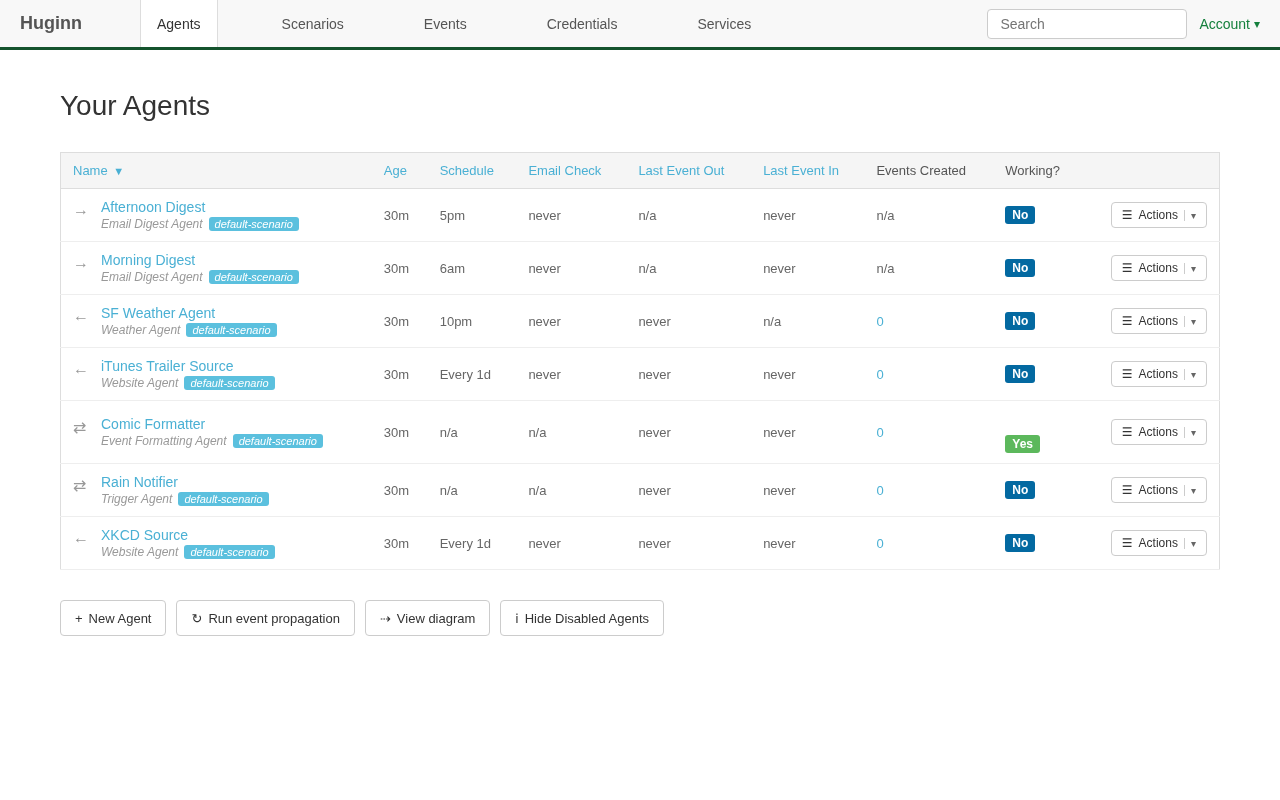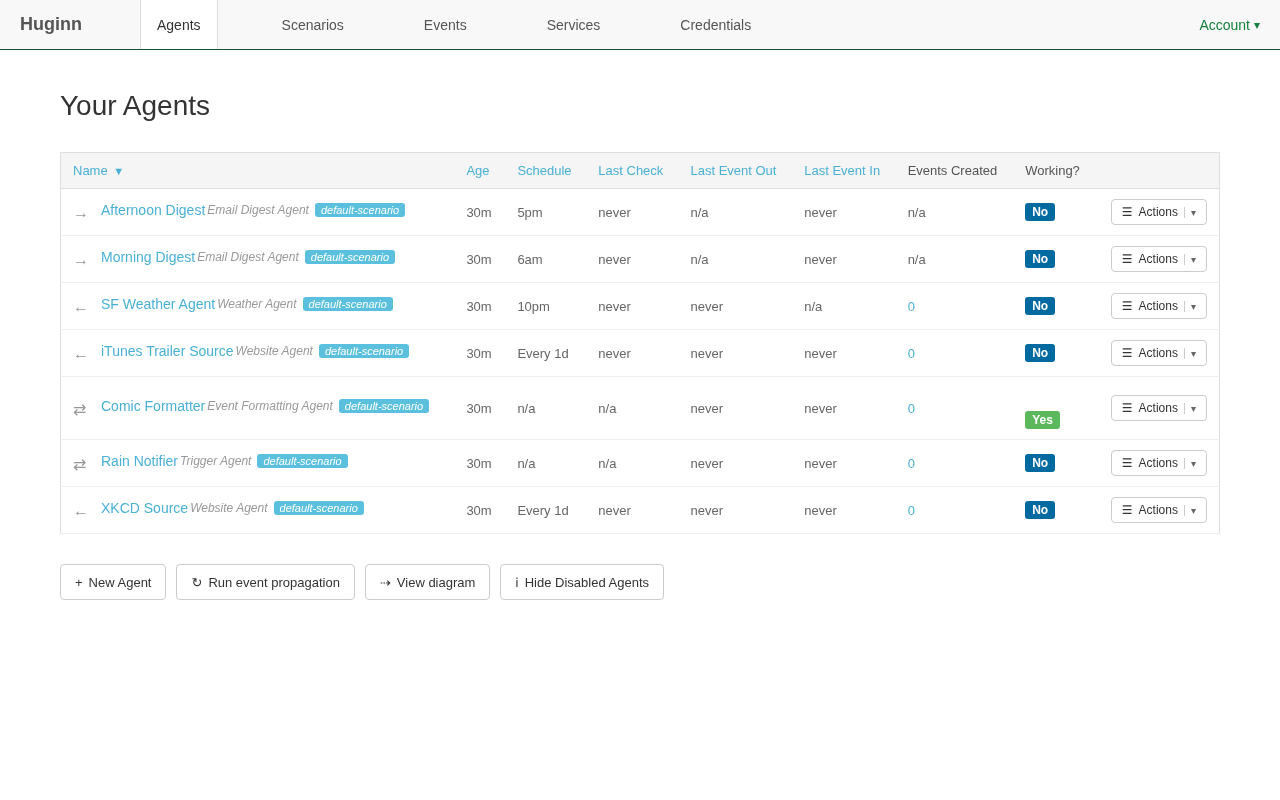--- a/index.html
+++ b/index.html
@@ -3,21 +3,21 @@
   <meta charset="utf-8">
   <style>
     * { box-sizing: border-box; margin: 0; padding: 0; }
     body { font-family: "Helvetica Neue", Arial, sans-serif; font-size: 14px; color: #333; background: #fff; }
 
     
     .navbar {
       display: flex;
       align-items: center;
       background: #f8f8f8;
-      border-bottom: 1px solid #14532d;
+      border-bottom: 3px solid #14532d;
       padding: 0 20px;
       height: 50px;
     }
     .navbar-brand {
       font-size: 18px;
       font-weight: bold;
       color: #555;
       margin-right: 10px;
       text-decoration: none;
     }
@@ -125,22 +125,22 @@
       width: 20px;
       display: inline-block;
     }
     .agent-name-cell {
       display: flex;
       align-items: flex-start;
       gap: 8px;
     }
     .agent-name-inner {
       display: flex;
+      flex-direction: column;
       gap: 2px;
-      align-items: center;
     }
     .agent-link {
       color: #4ab0d4;
       text-decoration: none;
       font-size: 14px;
     }
     .agent-type {
       color: #999;
       font-size: 12px;
       font-style: italic;
@@ -225,44 +225,45 @@
     <li class="active">
       <a>Agents</a>
     </li>
     <li>
       <a>Scenarios</a>
     </li>
     <li>
       <a>Events</a>
     </li>
     <li>
-      <a>Services</a>
+      <a>Credentials</a>
     </li>
     <li>
-      <a>Credentials</a>
+      <a>Services</a>
     </li>
   </ul>
   <div class="navbar-right">
+    <input class="search-input" type="text" placeholder="Search" style="">
     <button class="account-btn">Account</button>
   </div>
 </nav>
 
 <div class="page-content">
   <h1 class="page-title">Your Agents</h1>
 
   <table class="agents-table">
     <thead>
       <tr>
         <th style="cursor:pointer;">
           <span>Name</span>
           <span class="sort-arrow">▼</span>
         </th>
         <th>Age</th>
         <th>Schedule</th>
-        <th>Last Check</th>
+        <th>Email Check</th>
         <th>Last Event Out</th>
         <th>Last Event In</th>
         <th class="no-color" style="color:#555;">Events Created</th>
         <th class="no-color" style="color:#555;">Working?</th>
         <th></th>
       </tr>
     </thead>
     <tbody id="table-body">
     <tr>
       <td>

